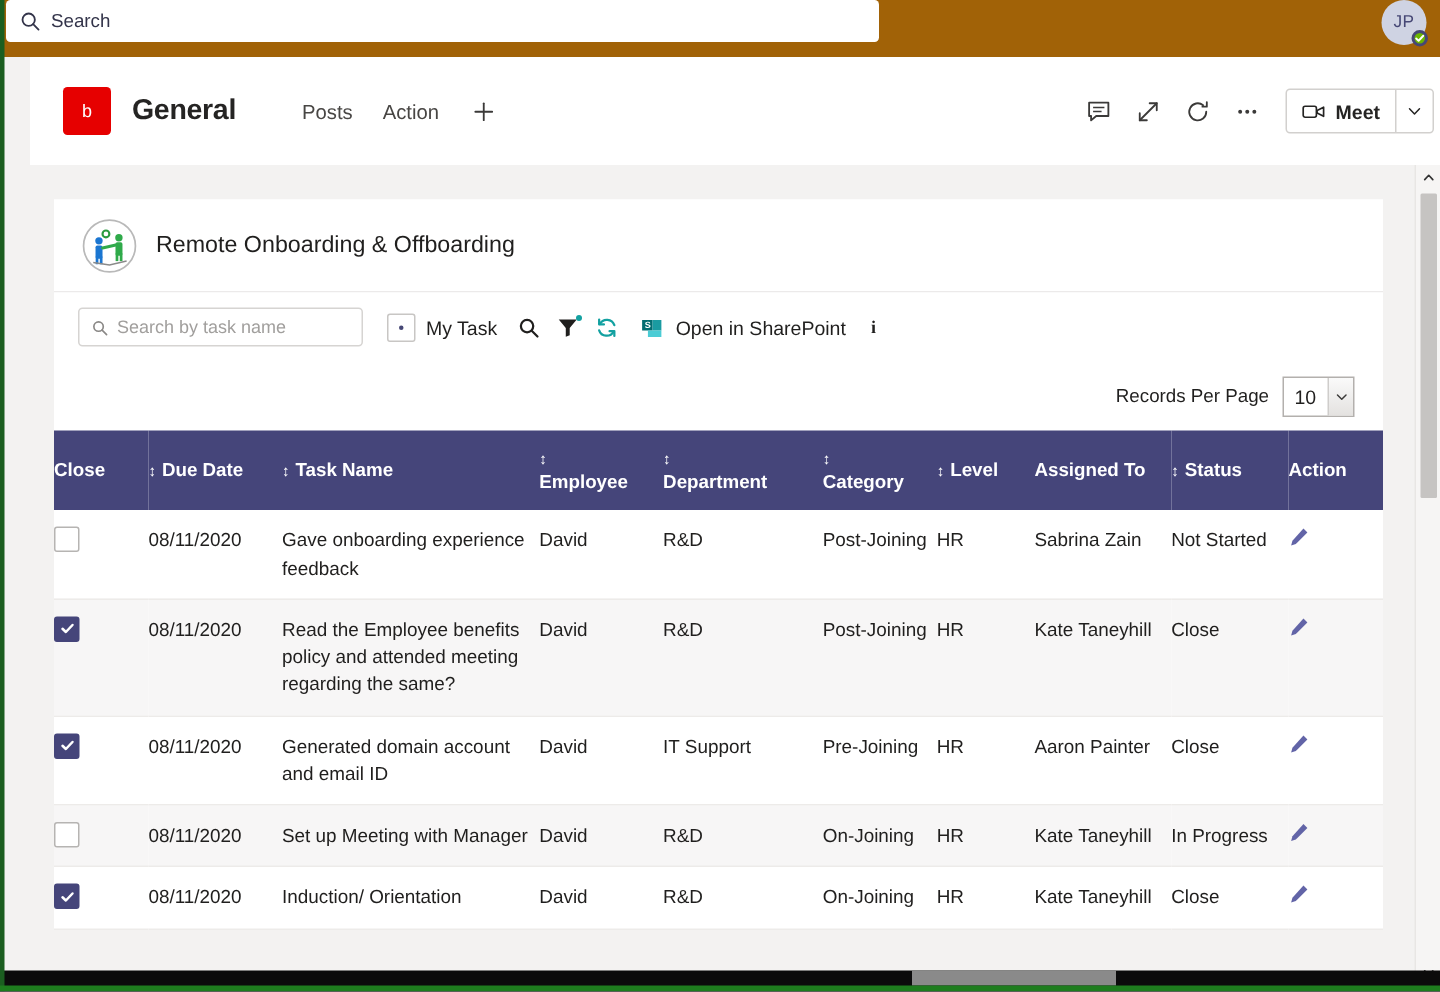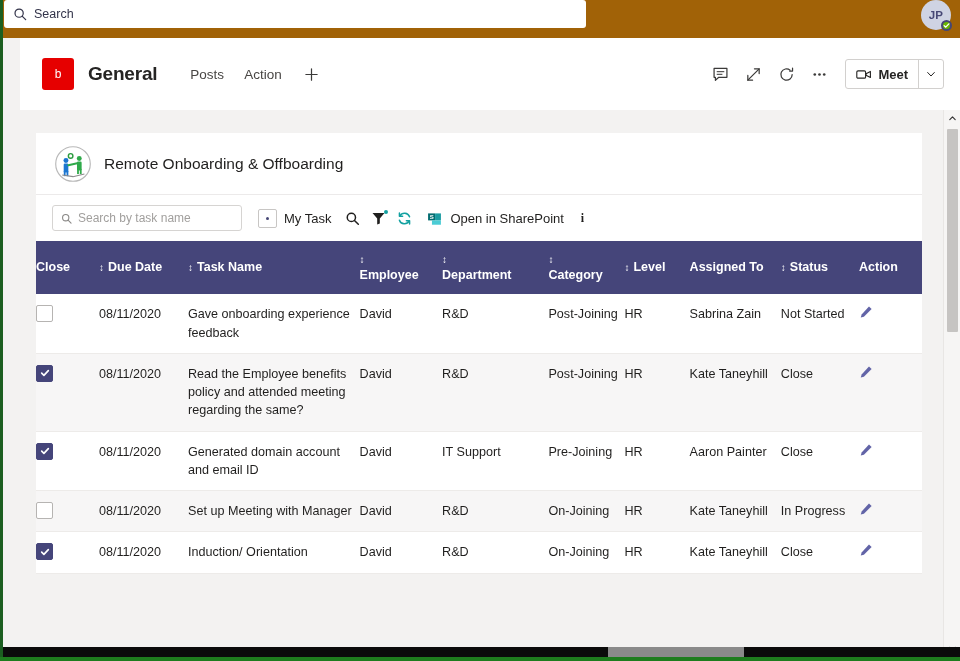--- a/index.html
+++ b/index.html
@@ -24,54 +24,54 @@
   }
   .search-box {
     margin-left: 4px; width: 582px; height: 28px; background: #fff;
     border-radius: 3px; display: flex; align-items: center; padding: 0 9px;
   }
   .search-box .mag { width: 14px; height: 14px; flex: none; margin-right: 7px; }
   .search-box .ph { font-size: 12.5px; color: #33344a; }
   .avatar-wrap { margin-left: auto; margin-right: 9px; position: relative; width: 30px; height: 30px; }
   .avatar {
     width: 30px; height: 30px; border-radius: 50%; background: #cfd3e3;
-    color: #464775; font-size: 11.5px; font-weight: 700;
+    color: #464775; font-size: 11.5px; font-weight: 400;
     display: flex; align-items: center; justify-content: center; letter-spacing: .3px;
   }
   .presence {
     position: absolute; right: -1px; bottom: -1px; width: 11px; height: 11px;
     border-radius: 50%; background: #6bb700; border: 2px solid #464775;
     display:flex; align-items:center; justify-content:center;
   }
   .presence svg { width: 7px; height: 7px; }
 
   
   .chan-header {
     position: absolute; left: 20px; top: 38px; width: 940px; height: 72px;
     background: #fff; display: flex; align-items: center; padding-left: 4px; z-index: 25;
   }
   .team-badge {
     width: 32px; height: 32px; border-radius: 3px; background: #e60000;
     color: #fff; font-size: 12px; display: flex; align-items: center; justify-content: center;
     margin-left: 18px; margin-right: 14px; font-weight: 400;
   }
-  .chan-title { font-size: 19px; font-weight: 700; color: #252423; margin-right: 23px; letter-spacing: -.2px; }
+  .chan-title { font-size: 19px; font-weight: 700; color: #252423; margin-right: 34px; letter-spacing: -.2px; }
   .chan-tabs { display: flex; align-items: center; height: 100%; }
   .chan-tab {
     position: relative; height: 100%; display: flex; align-items: center;
     padding: 0 10px; font-size: 13.5px; color: #484644; cursor: pointer; white-space: nowrap;
   }
   .chan-tab.active { color: #6264a7; }
   .chan-tab.active::after {
     content: ""; position: absolute; left: 6px; right: 6px; bottom: 14px; height: 2.5px; background: #6264a7;
   }
   .chan-tab .chev { margin-left: 6px; width: 9px; height: 9px; }
   .plus-tab { padding: 0 12px; display: flex; align-items: center; color: #3b3a39; }
   .plus-tab svg { width: 15px; height: 15px; }
-  .chan-right { margin-left: auto; display: flex; align-items: center; padding-right: 16px; gap: 3px; }
+  .chan-right { margin-left: auto; display: flex; align-items: center; padding-right: 4px; gap: 3px; }
   .hdr-icon {
     width: 30px; height: 30px; display: flex; align-items: center; justify-content: center;
     color: #3b3a39; cursor: pointer;
   }
   .hdr-icon svg { width: 17px; height: 17px; }
   .meet-btn {
     display: flex; align-items: center; height: 30px; border: 1px solid #d2d0ce;
     border-radius: 3px; overflow: hidden; margin-left: 8px; background: #fff;
   }
   .meet-main { display: flex; align-items: center; gap: 6px; padding: 0 10px; height: 100%; font-size: 13px; font-weight: 700; color: #252423; }
@@ -357,20 +357,31 @@
             <path d="M2.2 3.6h7.4v7.4H2.2z" fill="#036c70"></path>
             <path d="M9.6 3.6h6.2v7.4H9.6z" fill="#1a9ba1"></path>
             <path d="M6.3 11h9.5v4.6H6.3z" fill="#37c6d0" opacity="0.9"></path>
             <text x="4.1" y="9.2" font-family="Liberation Sans, sans-serif" font-size="6.4" fill="#ffffff" font-weight="700">S</text>
           </svg>
           <span class="sp-label">Open in SharePoint</span>
           <span class="info-i">i</span>
         </div>
       </div>
 
+      <div class="rpp-row">
+        <span class="rpp-label">Records Per Page</span>
+        <div class="rpp-select">
+          <span class="rpp-value">10</span>
+          <span class="rpp-arrow">
+            <svg viewBox="0 0 12 12" fill="none" stroke="#3b3a39" stroke-width="1.3" stroke-linecap="round" stroke-linejoin="round">
+                <polyline points="2.2,4.4 6,8.2 9.8,4.4"></polyline>
+              </svg>
+          </span>
+        </div>
+      </div>
 
       <table class="grid">
         <thead>
           <tr>
             <th class="c-close">
               <span>Close</span>
             </th>
             <th class="c-due">
               <span class="sortglyph">↕</span><span class="nowrap">Due Date</span>
             </th>

